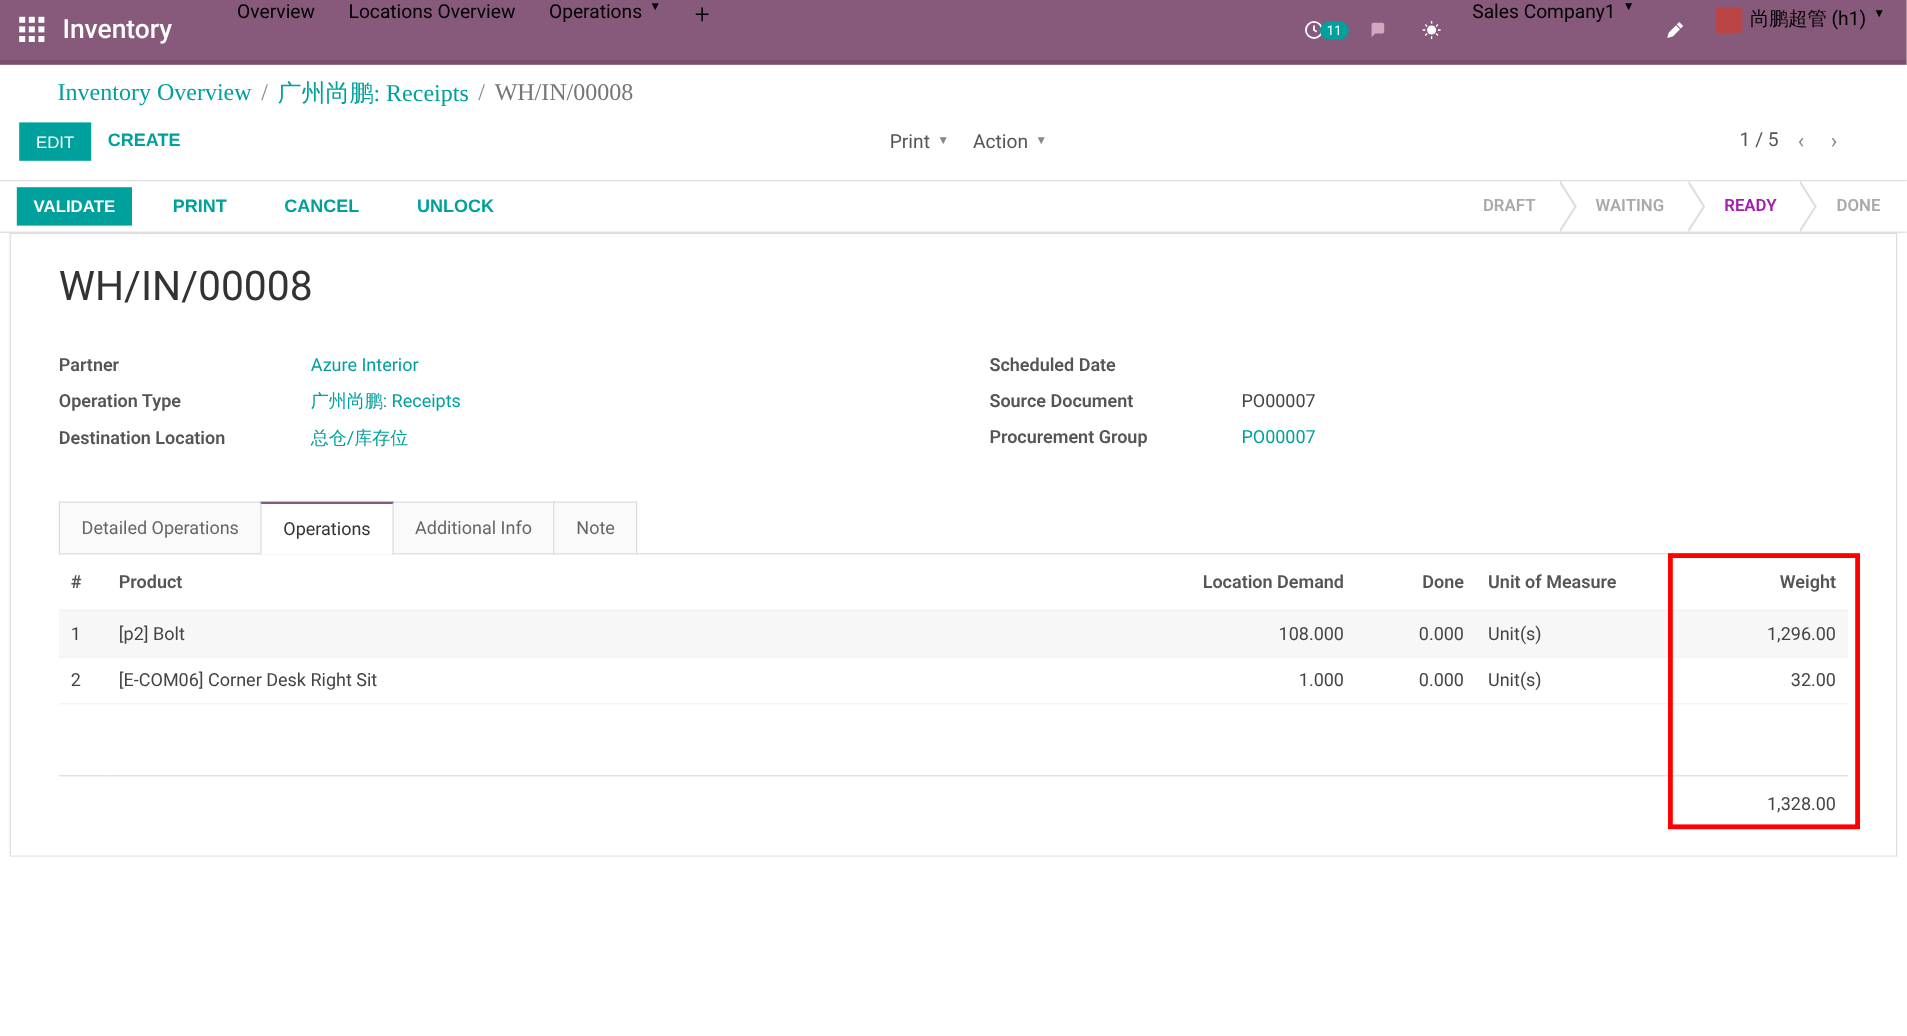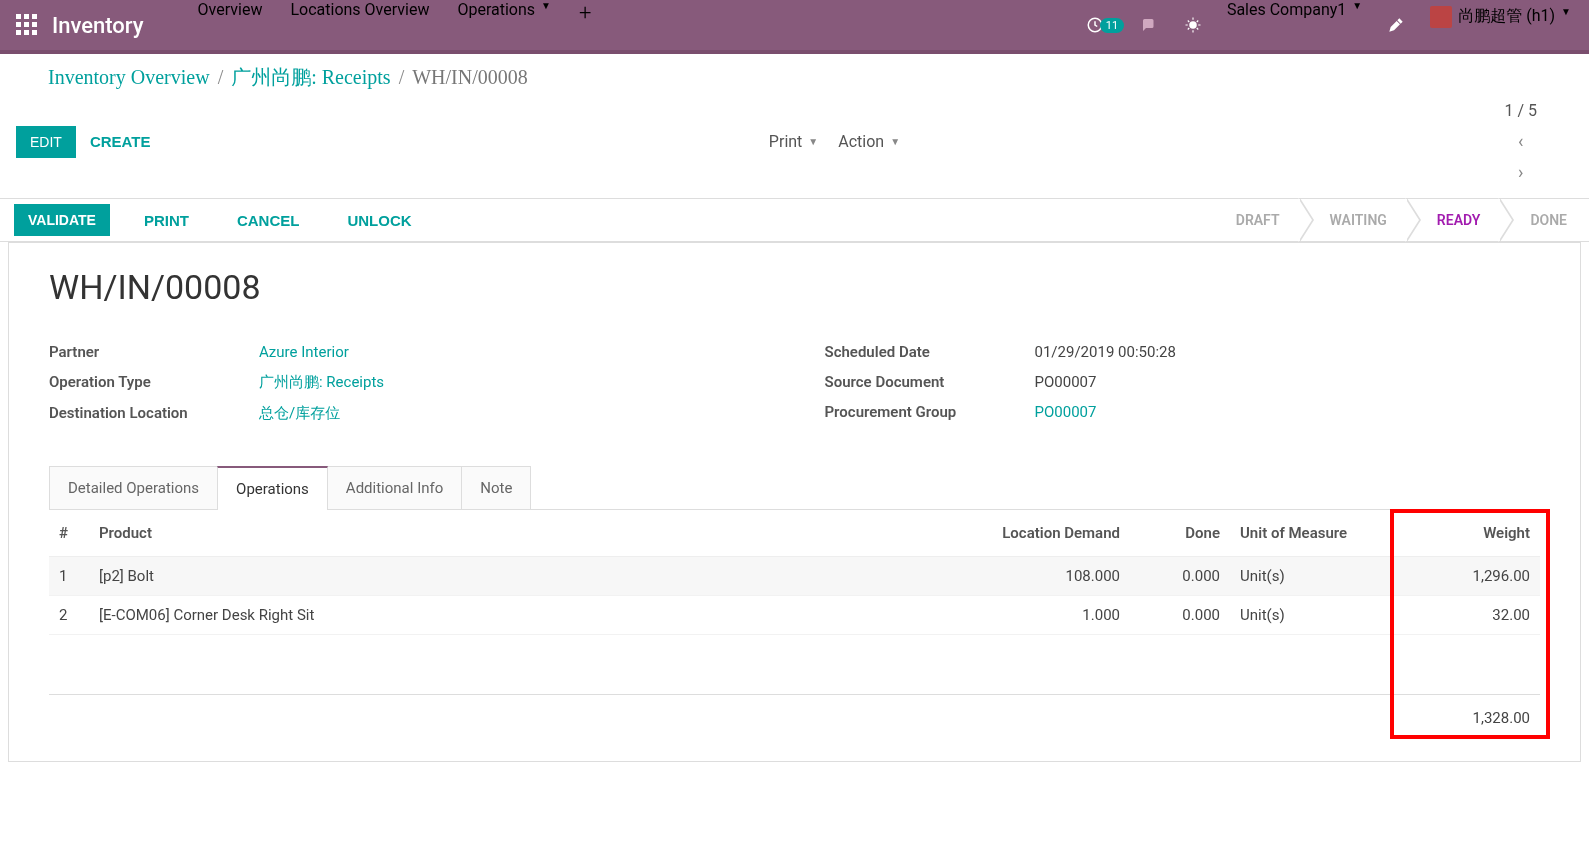--- a/index.html
+++ b/index.html
@@ -25,21 +25,21 @@
     
     .control-panel { padding: 10px 16px 4px 16px; }
     .breadcrumb-row { display: flex; align-items: center; font-size: 20px; color: #875A7B; margin-bottom: 10px; padding-left: 32px; font-family: Liberation Serif, serif; }
     .breadcrumb-link { color: #00A09D; cursor: pointer; }
     .breadcrumb-sep { color: #888; margin: 0 8px; }
     .breadcrumb-current { color: #777; }
     
     .cp-row { display: flex; align-items: center; }
     .cp-left { display: flex; align-items: center; flex: 0 0 auto; }
     .cp-center { flex: 1; display: flex; justify-content: center; gap: 20px; }
-    .cp-right { display: flex; align-items: center; gap: 10px; padding-right: 36px; flex-direction: column; }
+    .cp-right { display: flex; align-items: flex-start; gap: 10px; padding-right: 36px; }
     
     .btn-edit { background: #00A09D; color: #fff; border: none; padding: 8px 14px; font-size: 14px; font-weight: 500; cursor: pointer; }
     .btn-create { background: none; border: none; color: #00A09D; font-size: 15px; font-weight: 700; padding: 8px 14px; cursor: pointer; }
     .cp-dropdown { color: #555; font-size: 16px; cursor: pointer; display: flex; align-items: center; }
     .cp-dropdown .caret-down { color: #888; }
     .pager { color: #555; font-size: 16px; }
     .pager-arrow { color: #888; font-size: 18px; padding: 0 6px; cursor: pointer; }
     
     
     .statusbar-wrap { border: 1px solid #ddd; border-left: none; border-right: none; margin-top: 12px; display: flex; align-items: stretch; height: 44px; }
@@ -218,21 +218,20 @@
         <div class="form-value link">广州尚鹏: Receipts</div>
       </div>
       <div class="form-row">
         <div class="form-label">Destination Location</div>
         <div class="form-value link">总仓/库存位</div>
       </div>
     </div>
     <div class="form-col">
       <div class="form-row">
         <div class="form-label">Scheduled Date</div>
-        <div class="form-value">01/29/2019 00:50:28</div>
       </div>
       <div class="form-row">
         <div class="form-label">Source Document</div>
         <div class="form-value">PO00007</div>
       </div>
       <div class="form-row">
         <div class="form-label">Procurement Group</div>
         <div class="form-value link">PO00007</div>
       </div>
     </div>

